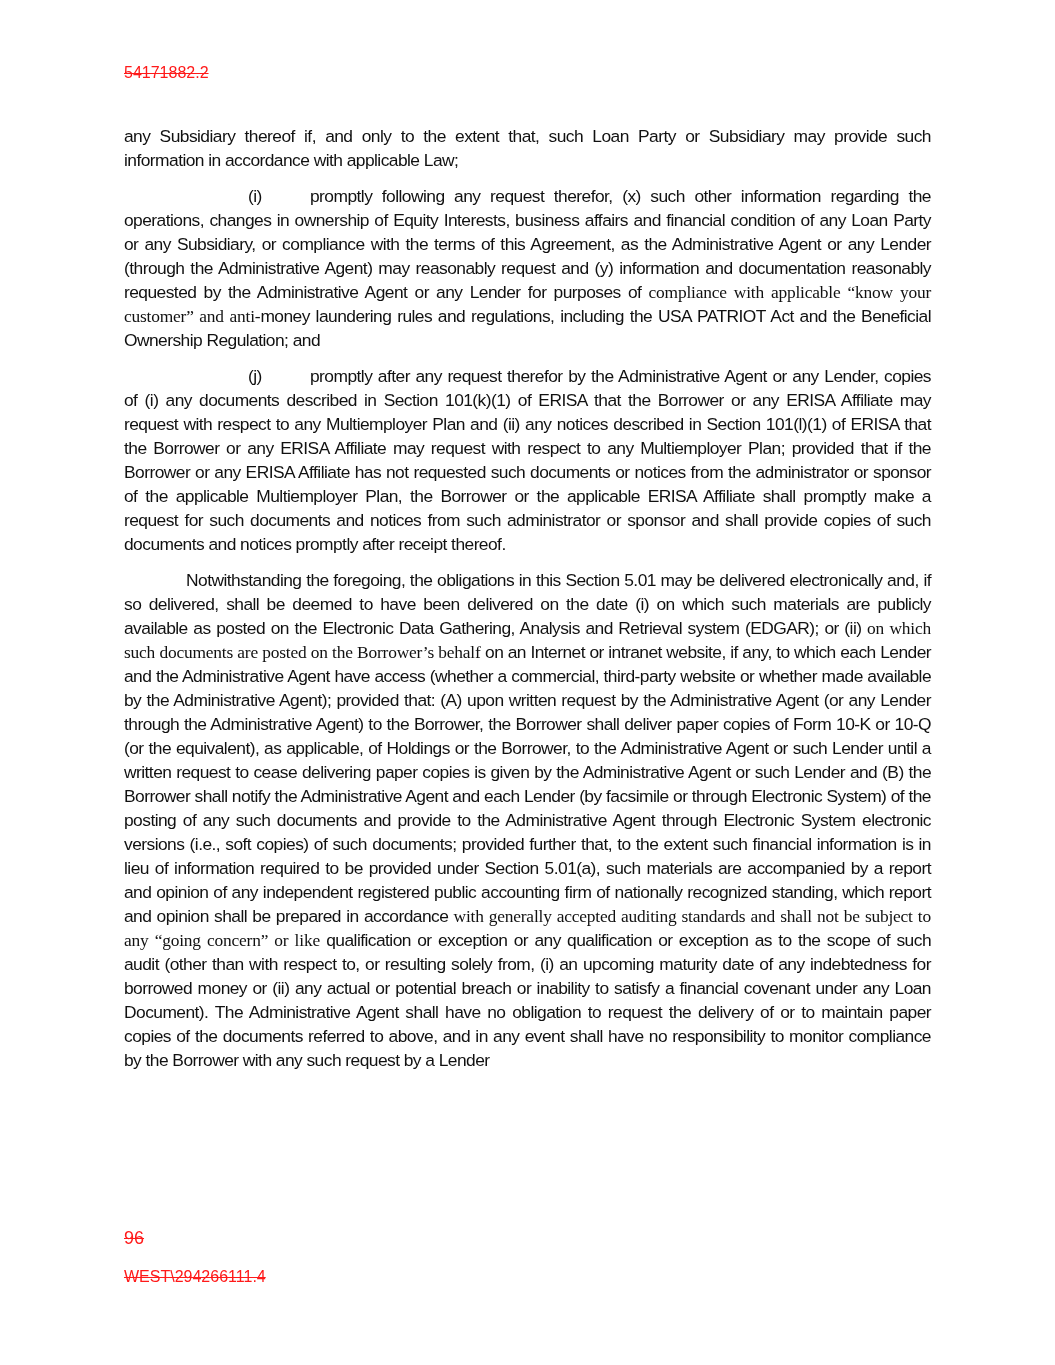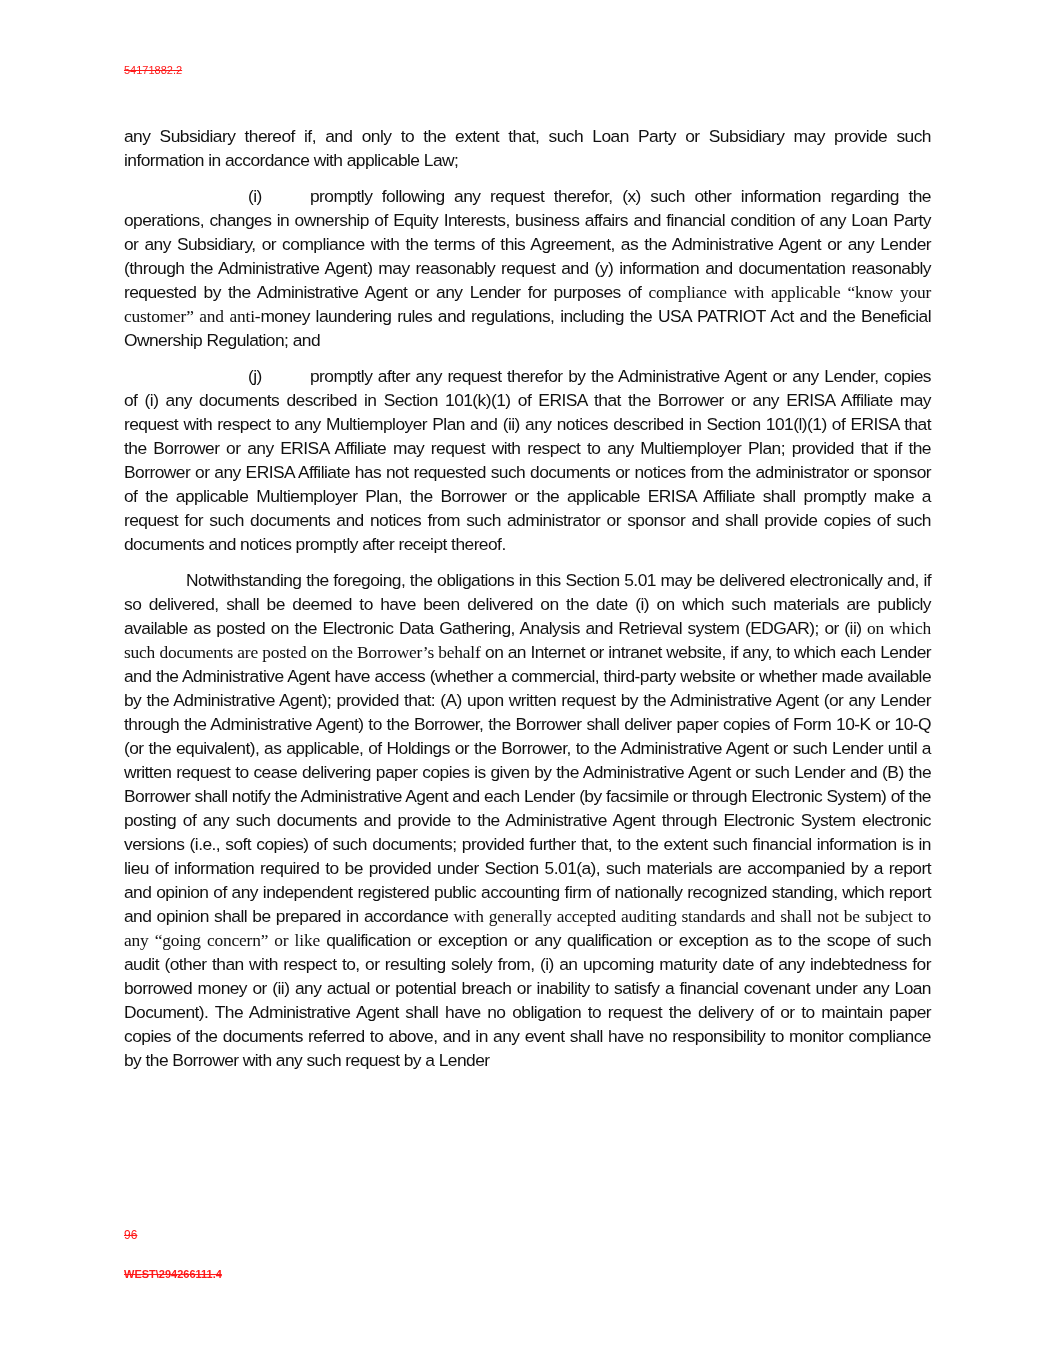--- a/index.html
+++ b/index.html
@@ -1,26 +1,26 @@
 <!DOCTYPE html>
 <html><head>
 <meta charset="utf-8">
 <style>
   html, body { margin: 0; padding: 0; background: #ffffff; }
   body { width: 1055px; height: 1365px; position: relative; overflow: hidden; }
   .page { position: absolute; left: 0; top: 0; width: 1055px; height: 1365px; background: #fff; }
   .redline {
     position: absolute; left: 124px;
     font-family: "Liberation Sans", sans-serif;
-    font-size: 11px; color: #ff1a1a;
+    font-size: 16px; color: #ff1a1a;
     text-decoration: line-through;
   }
   .hdr-id { top: 64px; }
-  .pg-num { top: 1228px; font-size: 12px; }
-  .ftr-id { top: 1268px; font-weight: bold; }
+  .pg-num { top: 1228px; font-size: 18px; }
+  .ftr-id { top: 1268px; }
   .body {
     position: absolute; left: 124px; top: 124px; width: 807px;
     font-family: "Liberation Sans", sans-serif;
     font-size: 17.4px; line-height: 24px; color: #111;
     text-align: justify;
     font-stretch: condensed;
     letter-spacing: -0.55px;
   }
   .body p { margin: 0 0 12px 0; }
   .sub { text-indent: 124px; }

